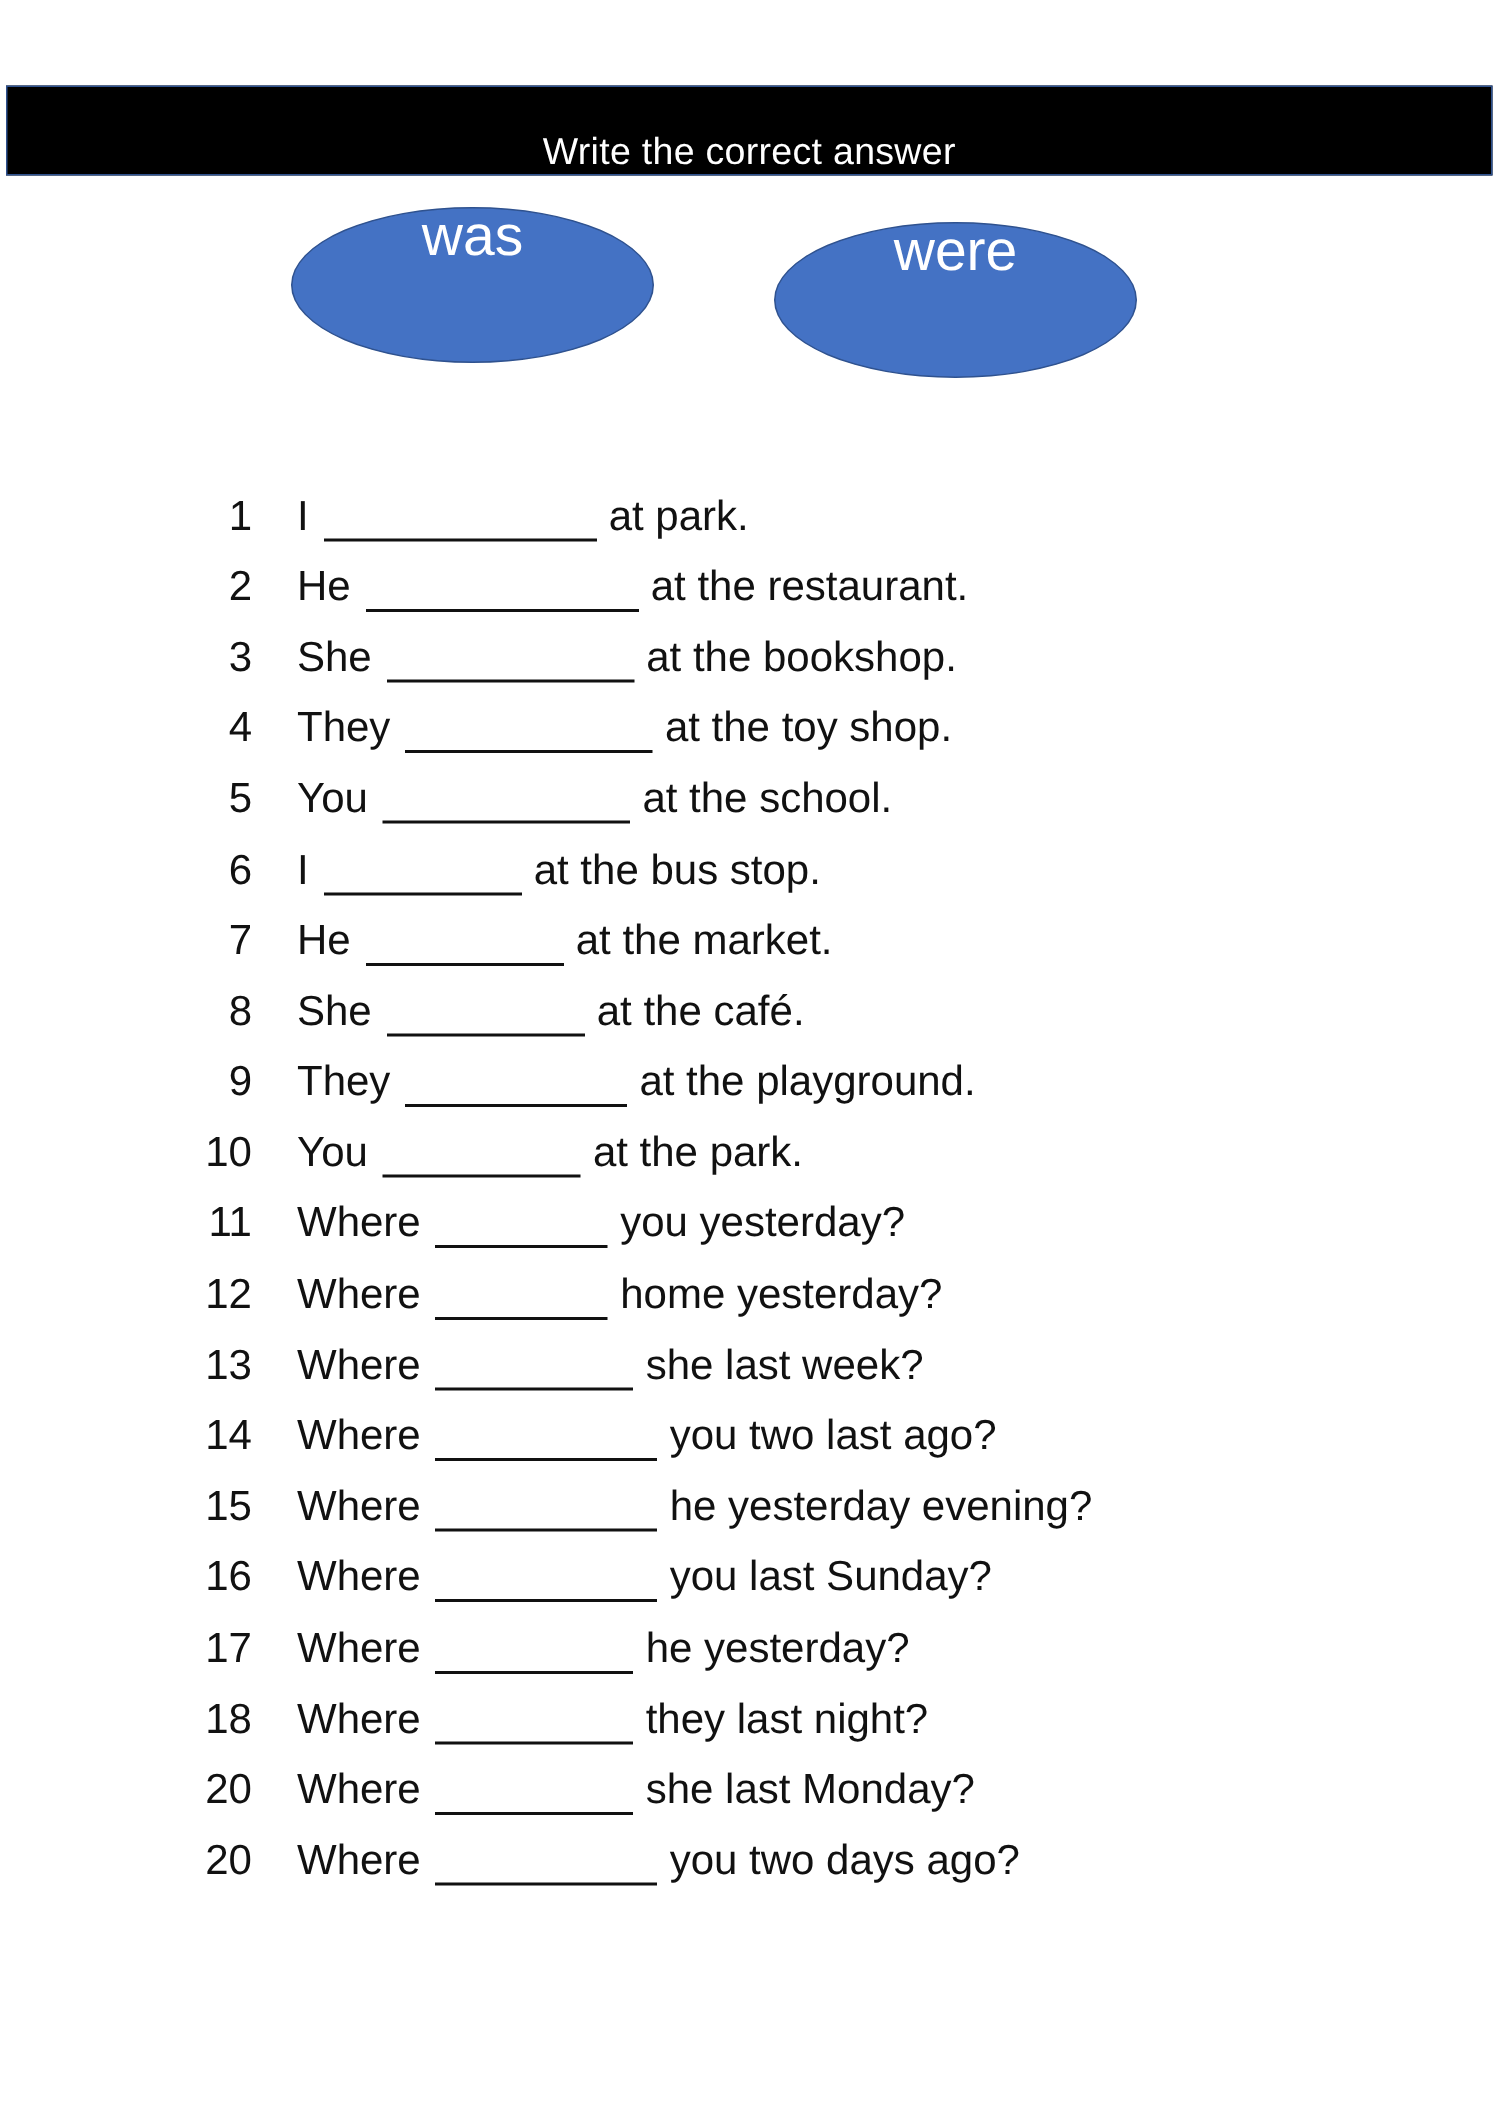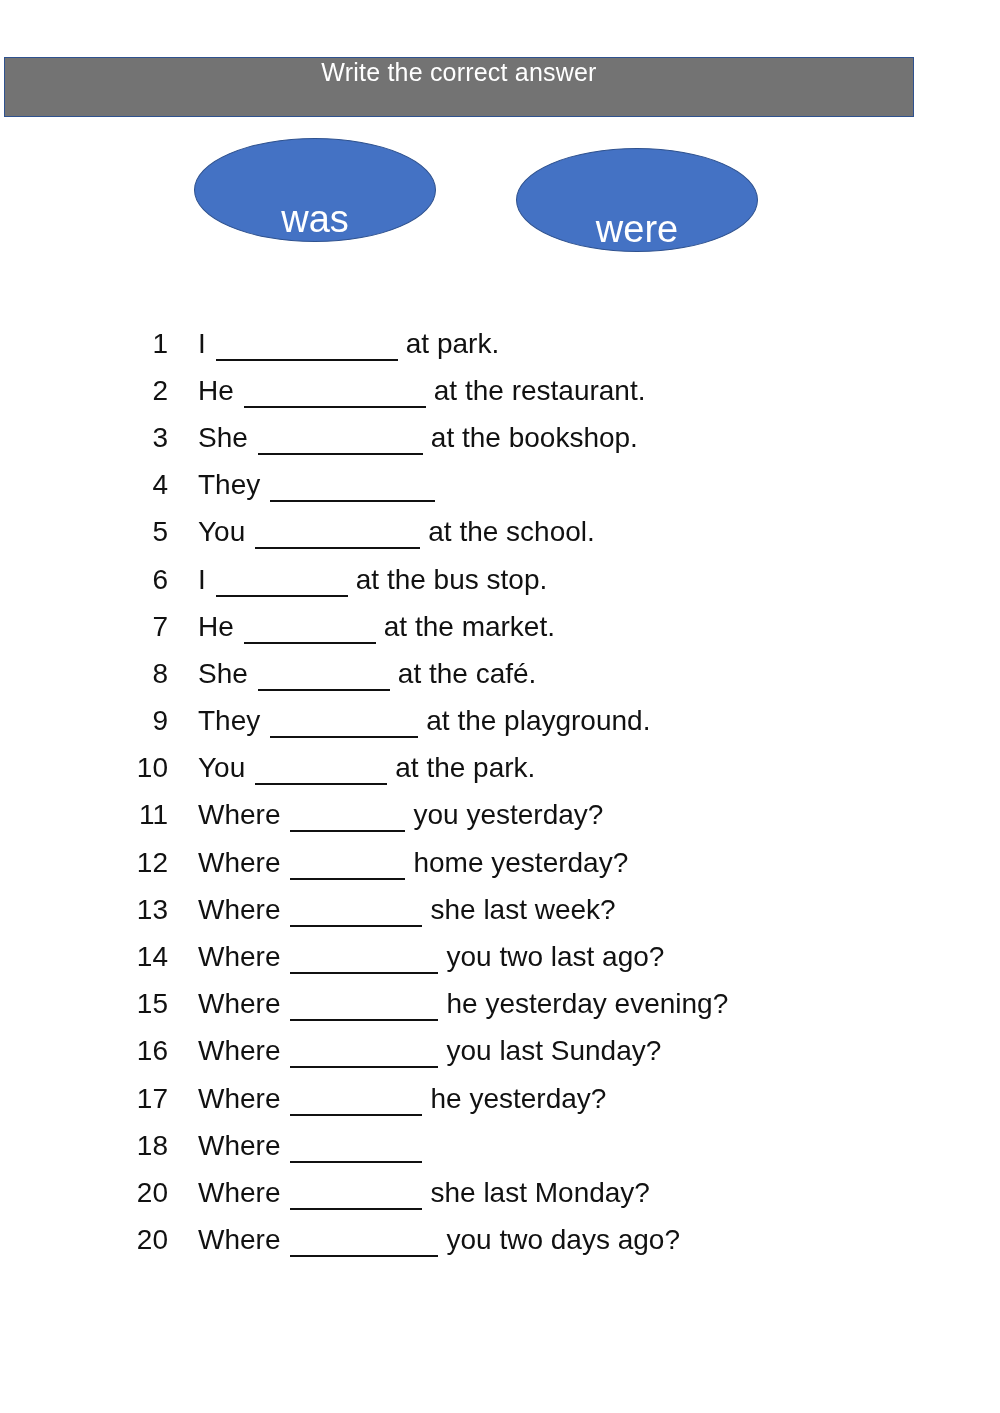--- a/index.html
+++ b/index.html
@@ -12,44 +12,44 @@
       height: 1413px;
       position: relative;
       overflow: hidden;
       font-family: "Liberation Sans", "DejaVu Sans", sans-serif;
       color: #111111;
     }
     .banner {
       position: absolute;
       left: 4px;
       top: 57px;
-      width: 910px;
+      width: 991px;
       height: 60px;
-      background: #737373;
+      background: #000000;
       border: 1px solid #2F528F;
       box-sizing: border-box;
       display: flex;
-      align-items: flex-start;
+      align-items: flex-end;
       justify-content: center;
     }
     .banner-title {
       color: #ffffff;
       font-size: 25px;
       letter-spacing: 0.2px;
     }
     .bubble {
       position: absolute;
       width: 242px;
       height: 104px;
       border-radius: 50%;
       background: #4472C4;
       border: 1.5px solid #2F528F;
       box-sizing: border-box;
       display: flex;
-      align-items: flex-end;
+      align-items: flex-start;
       justify-content: center;
       cursor: grab;
     }
     .bubble-1 { left: 194px; top: 138px; }
     .bubble-2 { left: 516px; top: 148px; }
     .bubble-label {
       color: #ffffff;
       font-size: 38px;
       margin-top: -2px;
     }
@@ -115,20 +115,21 @@
     <div class="q-row">
       <span class="q-num">3</span>
       <span class="q-subject">She</span>
       <span class="q-blank" style="width: 165px;"></span>
       <span class="q-rest">at the bookshop.</span>
     </div>
     <div class="q-row">
       <span class="q-num">4</span>
       <span class="q-subject">They</span>
       <span class="q-blank" style="width: 165px;"></span>
+      <span class="q-rest">at the toy shop.</span>
     </div>
     <div class="q-row">
       <span class="q-num">5</span>
       <span class="q-subject">You</span>
       <span class="q-blank" style="width: 165px;"></span>
       <span class="q-rest">at the school.</span>
     </div>
     <div class="q-row">
       <span class="q-num">6</span>
       <span class="q-subject">I</span>
@@ -198,20 +199,21 @@
     <div class="q-row">
       <span class="q-num">17</span>
       <span class="q-subject">Where</span>
       <span class="q-blank" style="width: 132px;"></span>
       <span class="q-rest">he yesterday?</span>
     </div>
     <div class="q-row">
       <span class="q-num">18</span>
       <span class="q-subject">Where</span>
       <span class="q-blank" style="width: 132px;"></span>
+      <span class="q-rest">they last night?</span>
     </div>
     <div class="q-row">
       <span class="q-num">20</span>
       <span class="q-subject">Where</span>
       <span class="q-blank" style="width: 132px;"></span>
       <span class="q-rest">she last Monday?</span>
     </div>
     <div class="q-row">
       <span class="q-num">20</span>
       <span class="q-subject">Where</span>

